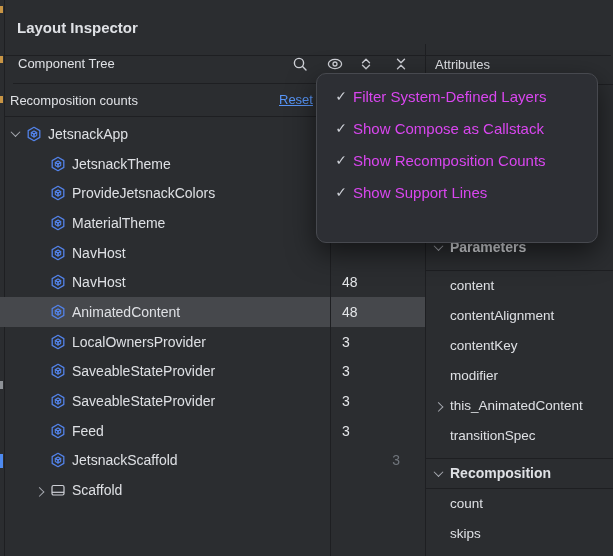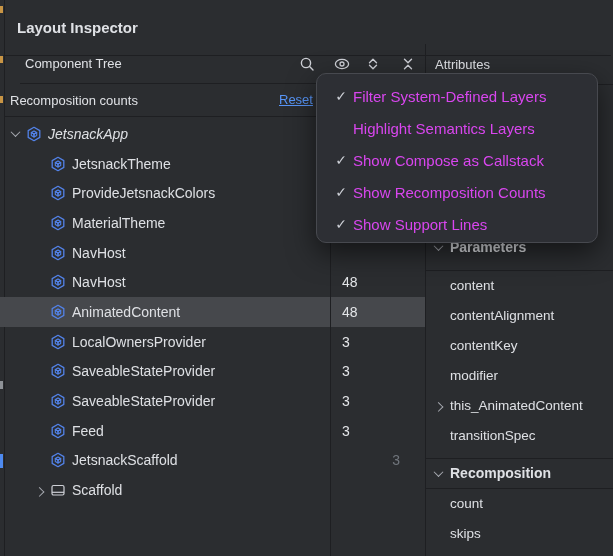--- a/index.html
+++ b/index.html
@@ -26,21 +26,21 @@
   .title-bar {
     position:absolute; left:3px; top:0; width:608px; height:56px;
     display:flex; align-items:center; padding-left:14px;
     border-bottom:1px solid #1E1F22; background:#2B2D30;
   }
   .title-bar .t { font-weight:bold; font-size:15px; color:#DFE1E5; }
 
   
   .tree-panel { position:absolute; left:0; top:44px; width:425px; height:512px; }
   .panel-header {
-    position:relative; margin-left:20px; height:40px;
+    position:relative; margin-left:13px; height:40px;
     display:flex; align-items:center; padding-left:5px;
     border-bottom:1px solid #1E1F22; font-size:13px; color:#DFE1E5;
   }
   .tb-icon { position:absolute; top:12px; width:16px; height:16px; cursor:pointer; }
   .tb-search   { left:279px; }
   .tb-eye      { left:314px; }
   .tb-expand   { left:345px; }
   .tb-collapse { left:380px; }
   .tb-icon svg { display:block; }
 
@@ -51,21 +51,21 @@
   }
   .reset-link {
     position:absolute; left:274px; top:8px;
     color:#5795F7; text-decoration:underline; font-size:13px; cursor:pointer;
   }
 
   .tree { position:absolute; left:0; top:75px; width:425px; }
   .row { position:relative; width:425px; height:29.7px; display:flex; align-items:center; }
   .row.selected { background:#46484C; z-index:3; }
   .twisty { flex:0 0 21px; height:16px; display:flex; align-items:center; justify-content:center; }
-  .lvl0 { padding-left:5px;font-style:italic; }
+  .lvl0 { padding-left:5px; }
   .lvl1 { padding-left:29px; }
   .chev { width:7px; height:7px; border-right:1.6px solid #A8ABB2; border-bottom:1.6px solid #A8ABB2; }
   .chev.down  { transform:rotate(45deg) translate(-1px,-1px); }
   .chev.right { transform:rotate(-45deg) translate(-1px,1px); }
   .node-icon { flex:0 0 16px; height:16px; margin-right:6px; }
   .node-label { white-space:nowrap; color:#DEE0E4; }
   .cell-count {
     position:absolute; left:331px; top:0; width:93px; height:29.7px;
     display:flex; align-items:center; padding-left:11px;
     color:#E4E6E9;
@@ -338,24 +338,20 @@
     <span class="lbl">skips</span>
   </div>
 </div>
 
 <div class="menu">
   <div class="menu-item">
     <span class="check">✓</span>
     <span class="mlabel">Filter System-Defined Layers</span>
   </div>
   <div class="menu-item">
-    <span class="check"></span>
-    <span class="mlabel">Highlight Semantics Layers</span>
-  </div>
-  <div class="menu-item">
     <span class="check">✓</span>
     <span class="mlabel">Show Compose as Callstack</span>
   </div>
   <div class="menu-item">
     <span class="check">✓</span>
     <span class="mlabel">Show Recomposition Counts</span>
   </div>
   <div class="menu-item">
     <span class="check">✓</span>
     <span class="mlabel">Show Support Lines</span>

